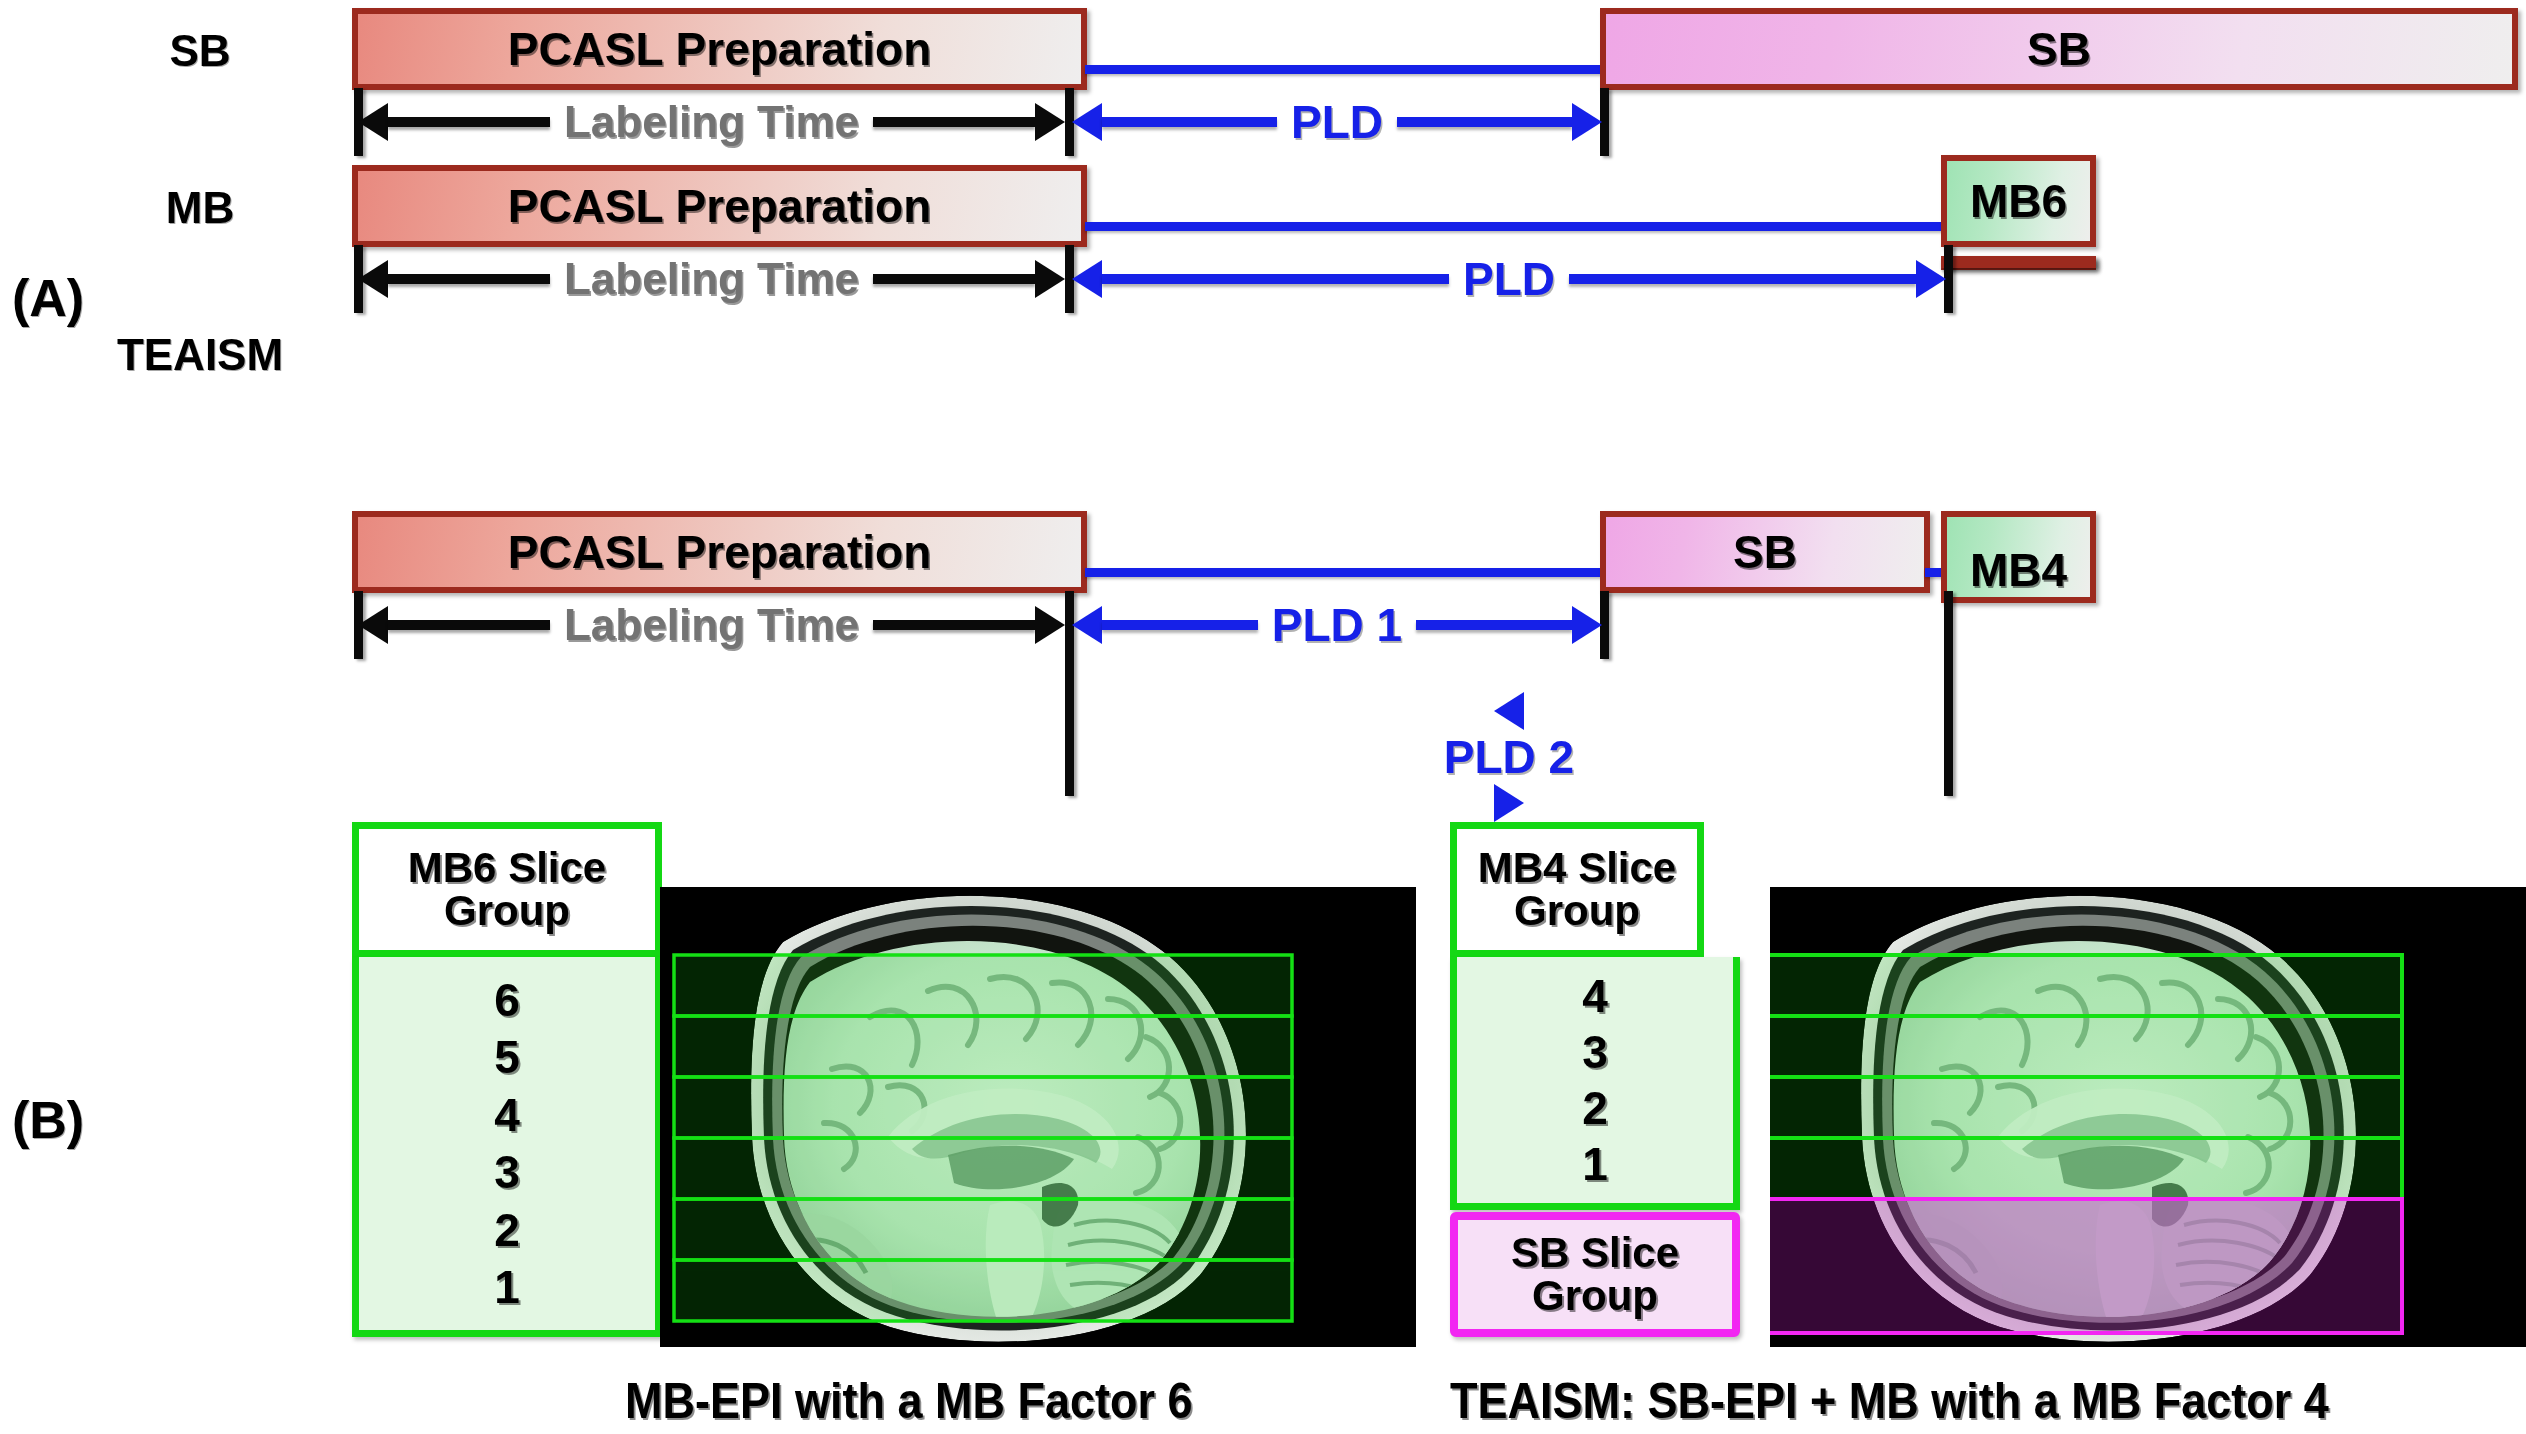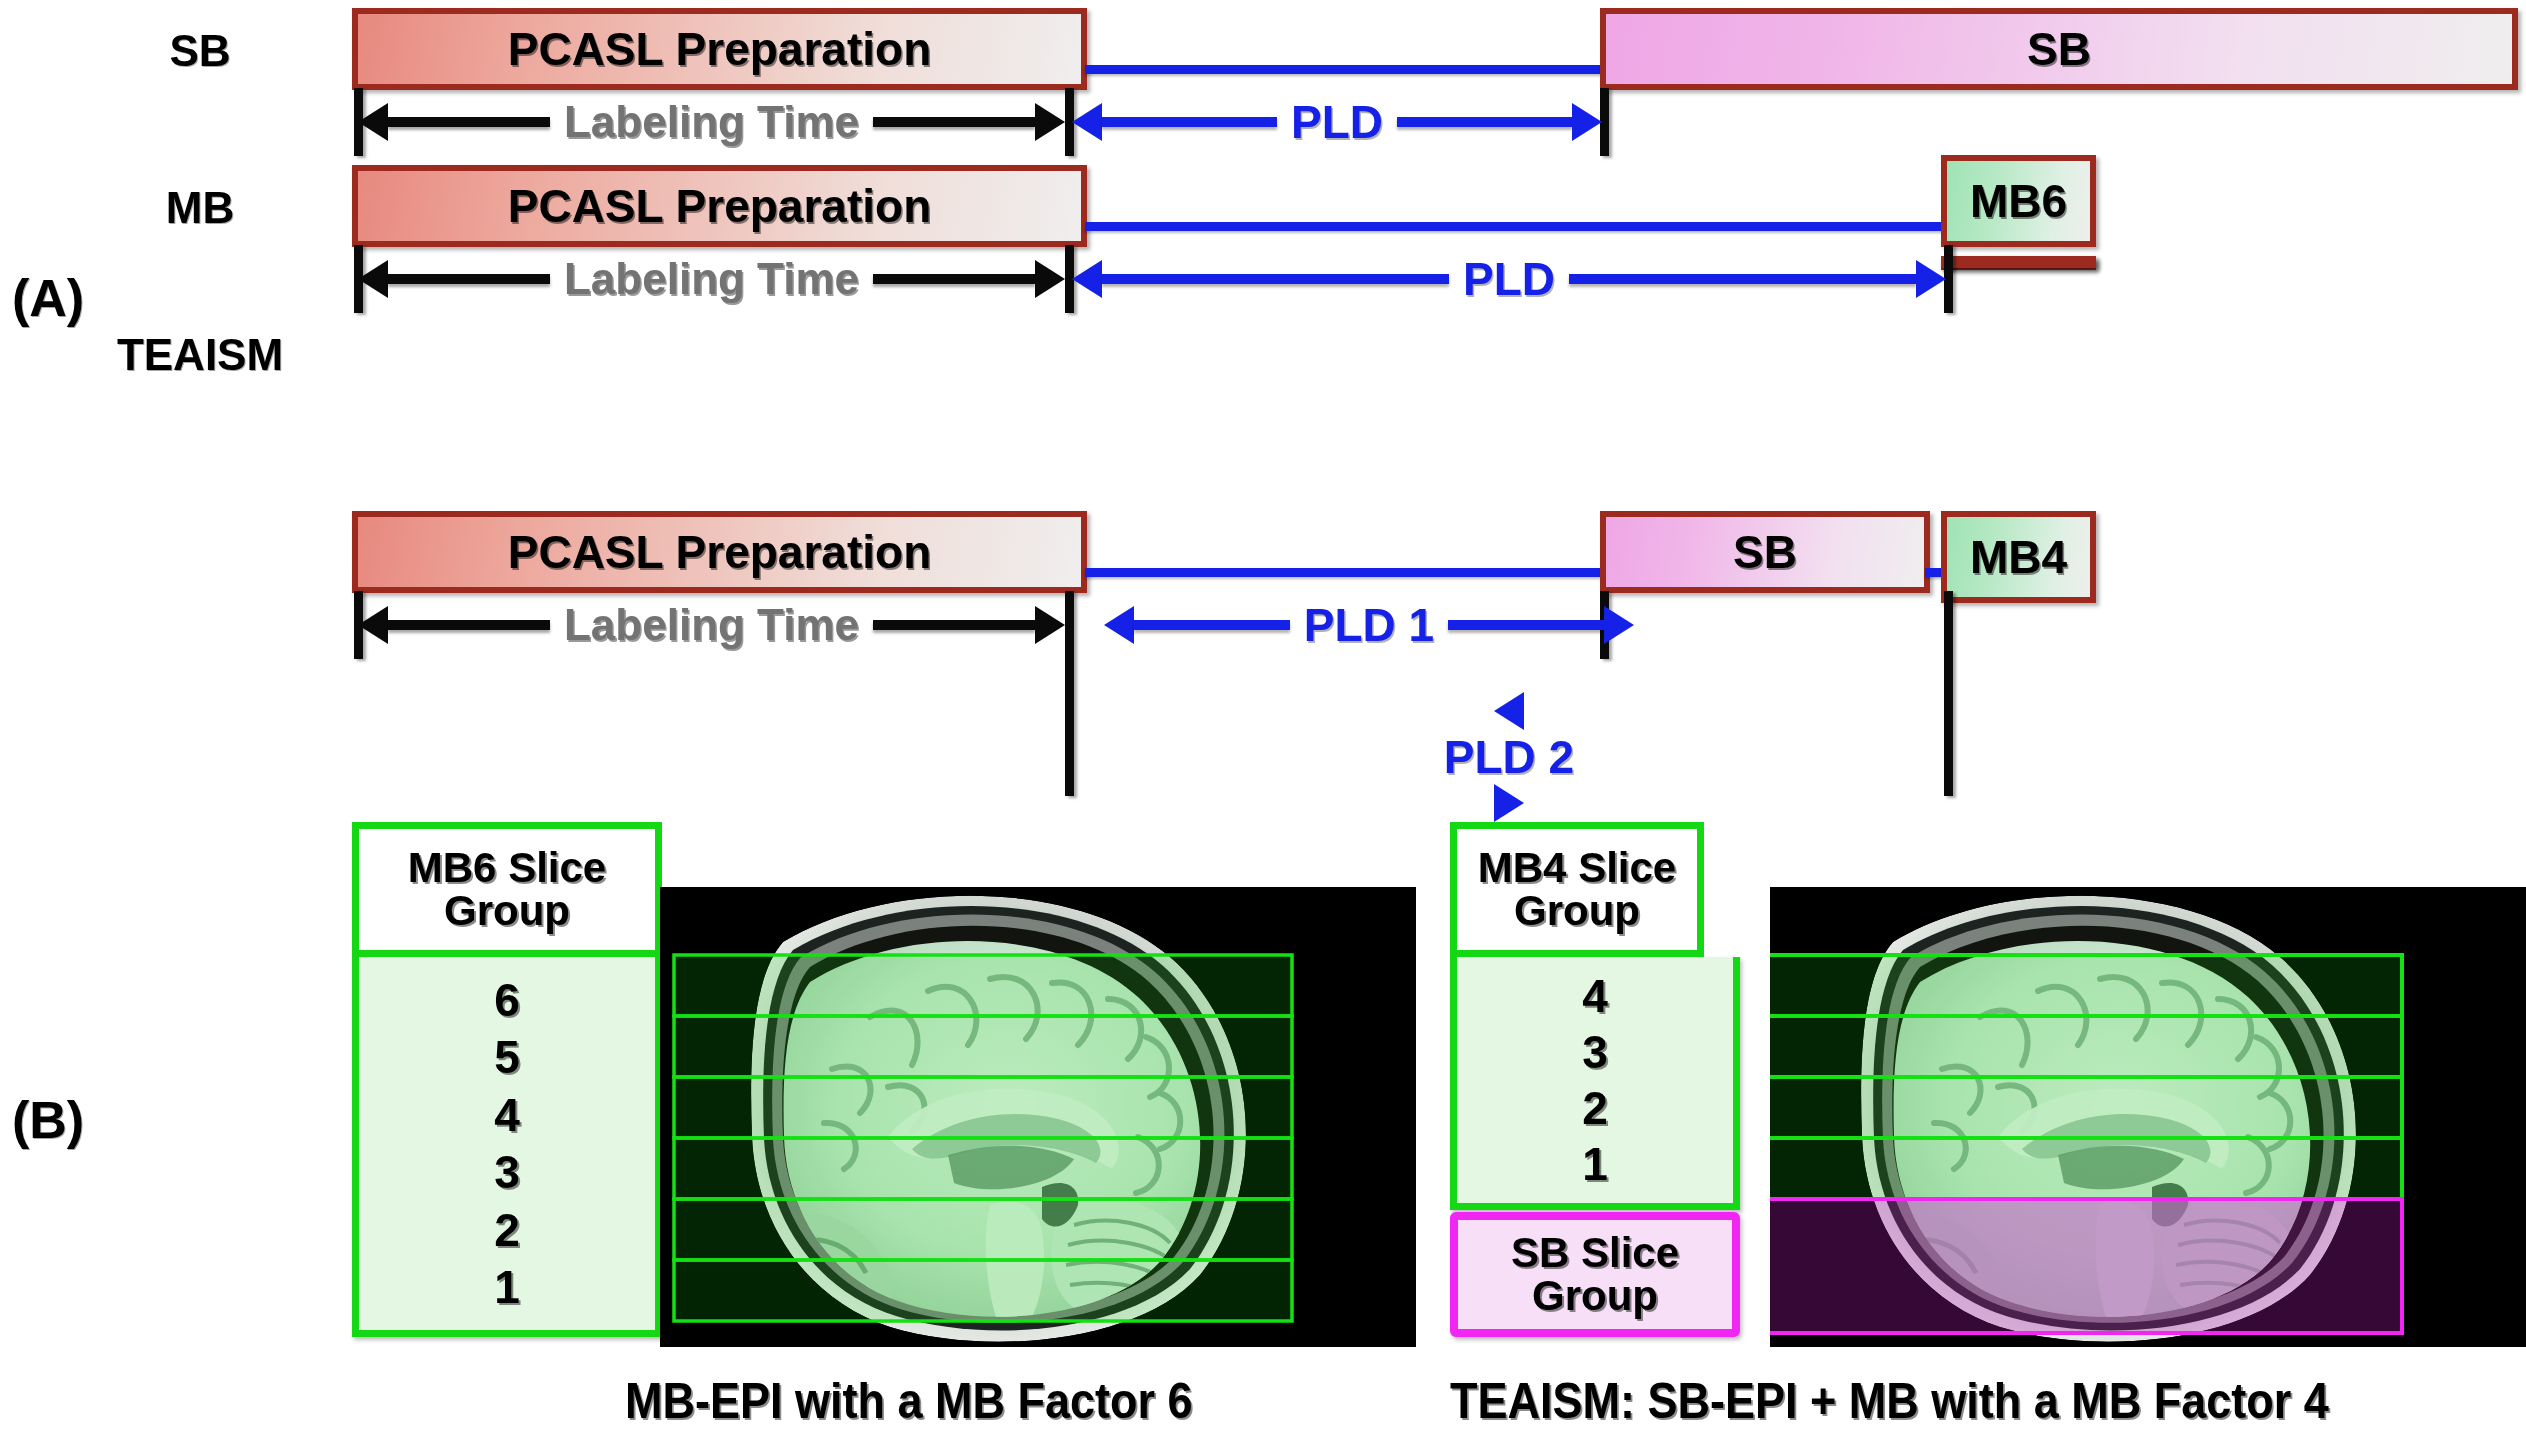--- a/index.html
+++ b/index.html
@@ -150,38 +150,38 @@
 </div>
 
 <div class="abs conn" style="left:1085px;top:568px;width:520px;"></div>
 
 <div class="abs box box-sb" style="left:1600px;top:511px;width:330px;height:82px;">
   <span style="font-size:46px;">SB</span>
 </div>
 
 <div class="abs conn" style="left:1925px;top:568px;width:22px;"></div>
 
-<div class="abs box box-mb" style="left:1941px;top:511px;width:155px;height:92px;">
+<div class="abs box box-mb" style="left:1941px;top:511px;width:155px;height:92px;align-items:flex-end;">
   <span style="font-size:46px;">MB4</span>
 </div>
 
 <div class="abs tick" style="left:354px;top:591px;height:68px;"></div>
 <div class="abs tick" style="left:1065px;top:591px;height:205px;"></div>
 <div class="abs tick" style="left:1600px;top:591px;height:68px;"></div>
 <div class="abs tick" style="left:1944px;top:591px;height:205px;"></div>
 
 <div class="abs arrowrow" style="left:358px;top:602px;width:707px;height:46px;">
   <div class="head head-l-k"></div>
   <div class="shaft shaft-k"></div>
   <div class="lbl lbl-k">Labeling Time</div>
   <div class="shaft shaft-k"></div>
   <div class="head head-r-k"></div>
 </div>
 
-<div class="abs arrowrow" style="left:1104px;top:602px;width:530px;height:46px;text-align:right;">
+<div class="abs arrowrow" style="left:1072px;top:602px;width:530px;height:46px;text-align:right;">
   <div class="head head-l-b"></div>
   <div class="shaft shaft-b"></div>
   <div class="lbl lbl-b">PLD 1</div>
   <div class="shaft shaft-b"></div>
   <div class="head head-r-b"></div>
 </div>
 
 <div class="abs arrowrow" style="left:1072px;top:692px;width:874px;height:46px;flex-direction:column;">
   <div class="head head-l-b"></div>
   <div class="shaft shaft-b"></div>

